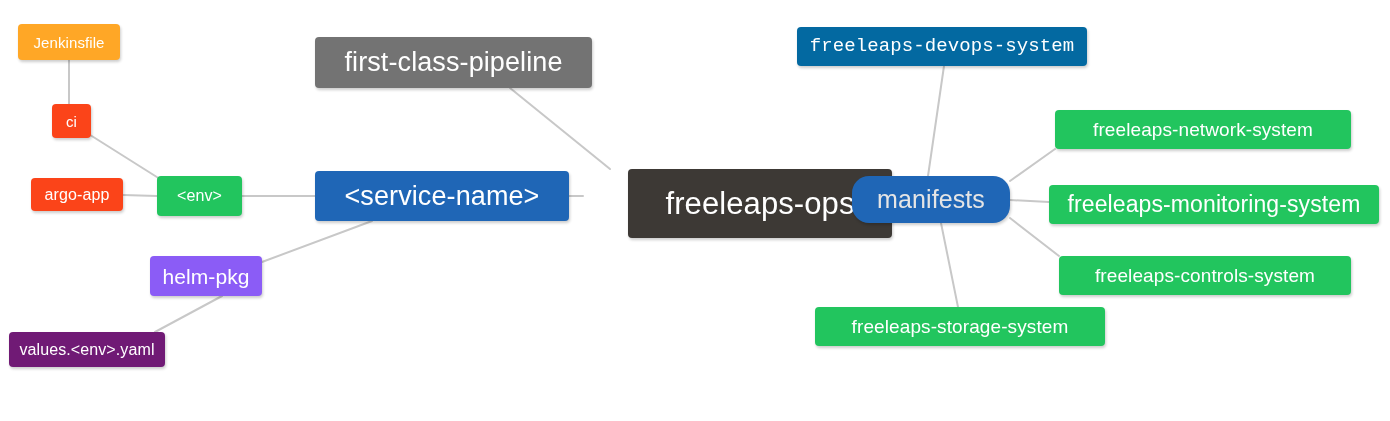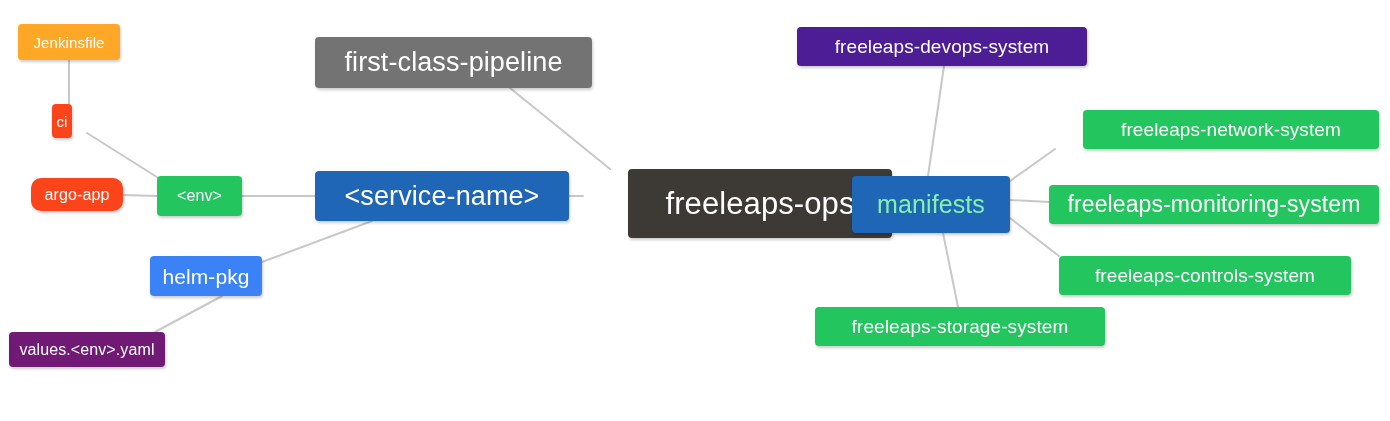--- a/index.html
+++ b/index.html
@@ -64,51 +64,51 @@
       <line x1="928" y1="176" x2="944" y2="66" stroke="#c8c8c8" stroke-width="2" stroke-linecap="round"></line>
       <line x1="1010" y1="181" x2="1055" y2="149" stroke="#c8c8c8" stroke-width="2" stroke-linecap="round"></line>
       <line x1="1010" y1="200" x2="1049" y2="202" stroke="#c8c8c8" stroke-width="2" stroke-linecap="round"></line>
       <line x1="1010" y1="218" x2="1059" y2="256" stroke="#c8c8c8" stroke-width="2" stroke-linecap="round"></line>
       <line x1="941" y1="223" x2="958" y2="307" stroke="#c8c8c8" stroke-width="2" stroke-linecap="round"></line>
     </svg>
   <div id="nodes">
       <div class="node" style="left: 18px; top: 24px; width: 102px; height: 36px; background: rgb(255, 167, 38); font-size: 15px; color: rgb(255, 255, 255);">
         <span class="node-label">Jenkinsfile</span>
       </div>
-      <div class="node" style="left: 52px; top: 104px; width: 20px; height: 34px; background: rgb(251, 68, 25); font-size: 15px; color: rgb(255, 255, 255);">
+      <div class="node" style="left: 52px; top: 104px; width: 39px; height: 34px; background: rgb(251, 68, 25); font-size: 15px; color: rgb(255, 255, 255);">
         <span class="node-label">ci</span>
       </div>
-      <div class="node" style="left: 31px; top: 178px; width: 92px; height: 33px; background: rgb(251, 68, 25); font-size: 16px; color: rgb(255, 255, 255); border-radius: 10px;">
+      <div class="node" style="left: 31px; top: 178px; width: 92px; height: 33px; background: rgb(251, 68, 25); font-size: 16px; color: rgb(255, 255, 255);">
         <span class="node-label">argo-app</span>
       </div>
       <div class="node" style="left: 157px; top: 176px; width: 85px; height: 40px; background: rgb(34, 197, 94); font-size: 16px; color: rgb(255, 255, 255);">
         <span class="node-label">&lt;env&gt;</span>
       </div>
-      <div class="node" style="left: 150px; top: 256px; width: 112px; height: 40px; background: #3b82f6; font-size: 21px; color: rgb(255, 255, 255);">
+      <div class="node" style="left: 150px; top: 256px; width: 112px; height: 40px; background: #8b5cf6; font-size: 21px; color: rgb(255, 255, 255);">
         <span class="node-label">helm-pkg</span>
       </div>
       <div class="node" style="left: 9px; top: 332px; width: 156px; height: 35px; background: #701a75; font-size: 16px; color: rgb(255, 255, 255);">
         <span class="node-label">values.&lt;env&gt;.yaml</span>
       </div>
       <div class="node" style="left: 315px; top: 171px; width: 254px; height: 50px; background: rgb(31, 102, 182); font-size: 27px; color: rgb(255, 255, 255);">
         <span class="node-label">&lt;service-name&gt;</span>
       </div>
       <div class="node" style="left: 315px; top: 37px; width: 277px; height: 51px; background: #737373; font-size: 27px; color: rgb(255, 255, 255);">
         <span class="node-label">first-class-pipeline</span>
       </div>
       <div class="node" style="left: 583px; top: 169px; width: 264px; height: 69px; background: rgb(61, 57, 53); font-size: 31px; color: rgb(255, 255, 255); margin-left: 45px;">
         <span class="node-label">freeleaps-ops</span>
       </div>
-      <div class="node" style="left: 852px; top: 176px; width: 158px; height: 57px; background: rgb(31, 102, 182); font-size: 25px; color: #86efac;">
+      <div class="node" style="left: 852px; top: 176px; width: 158px; height: 47px; background: rgb(31, 102, 182); font-size: 25px; color: #e5e5e5; border-radius: 17px;">
         <span class="node-label">manifests</span>
       </div>
-      <div class="node" style="left: 797px; top: 27px; width: 290px; height: 39px; background: #4c1d95; font-size: 19px; color: rgb(255, 255, 255);">
+      <div class="node" style="left: 797px; top: 27px; width: 290px; height: 39px; background: #0369a1; font-size: 19px; color: rgb(255, 255, 255); font-family: Liberation Mono, monospace;">
         <span class="node-label">freeleaps-devops-system</span>
       </div>
-      <div class="node" style="left: 1055px; top: 110px; width: 296px; height: 39px; background: rgb(34, 197, 94); font-size: 19px; color: rgb(255, 255, 255); margin-left: 28px;">
+      <div class="node" style="left: 1055px; top: 110px; width: 296px; height: 39px; background: rgb(34, 197, 94); font-size: 19px; color: rgb(255, 255, 255);">
         <span class="node-label">freeleaps-network-system</span>
       </div>
       <div class="node" style="left: 1049px; top: 185px; width: 330px; height: 39px; background: rgb(34, 197, 94); font-size: 23px; color: rgb(255, 255, 255);">
         <span class="node-label">freeleaps-monitoring-system</span>
       </div>
       <div class="node" style="left: 1059px; top: 256px; width: 292px; height: 39px; background: rgb(34, 197, 94); font-size: 19px; color: rgb(255, 255, 255);">
         <span class="node-label">freeleaps-controls-system</span>
       </div>
       <div class="node" style="left: 815px; top: 307px; width: 290px; height: 39px; background: rgb(34, 197, 94); font-size: 19px; color: rgb(255, 255, 255); align-items: center;">
         <span class="node-label">freeleaps-storage-system</span>

